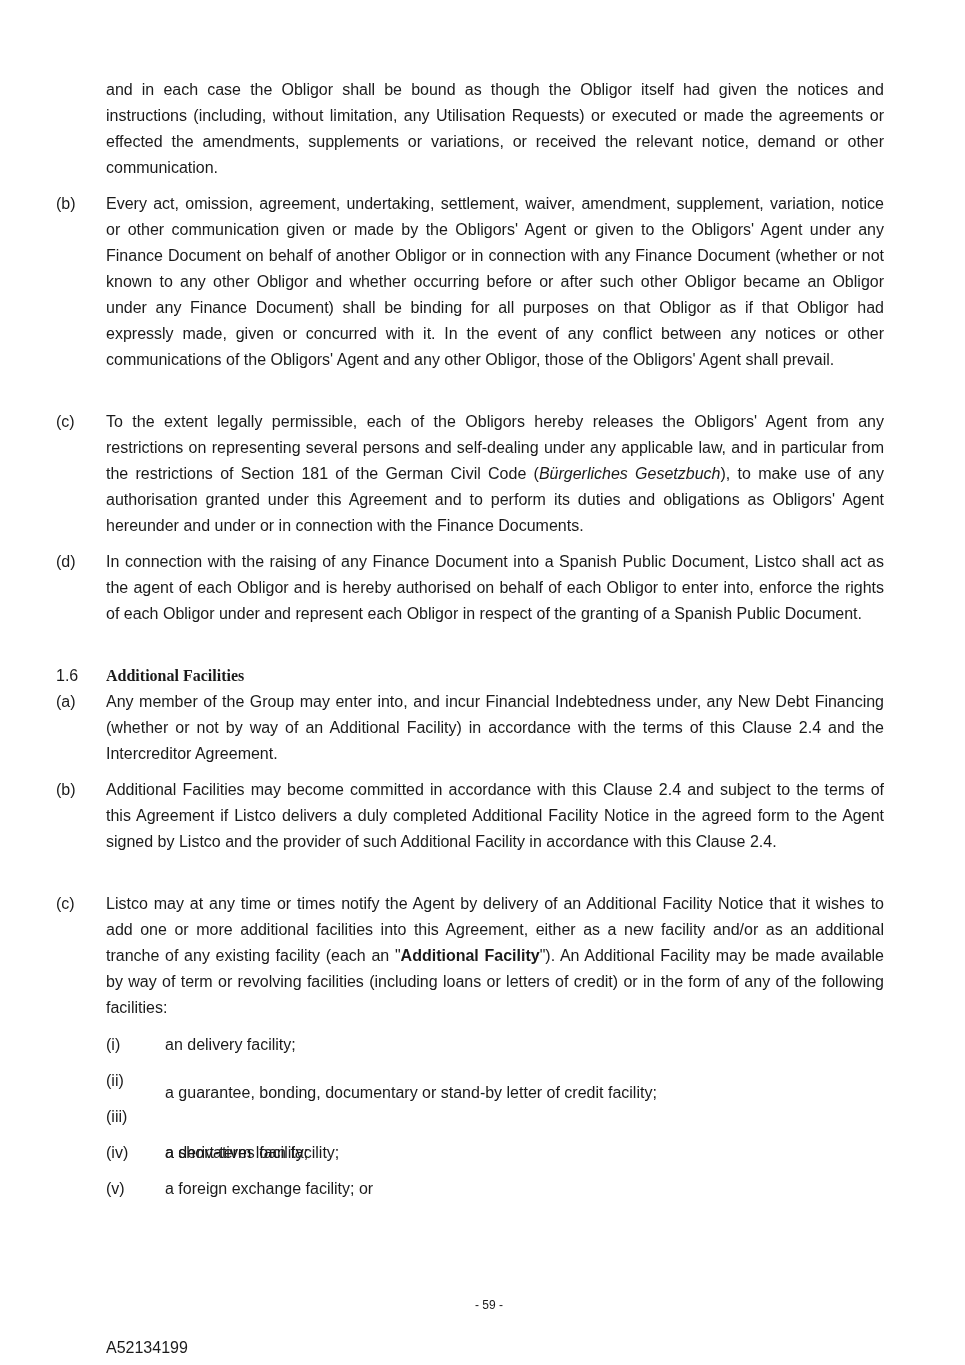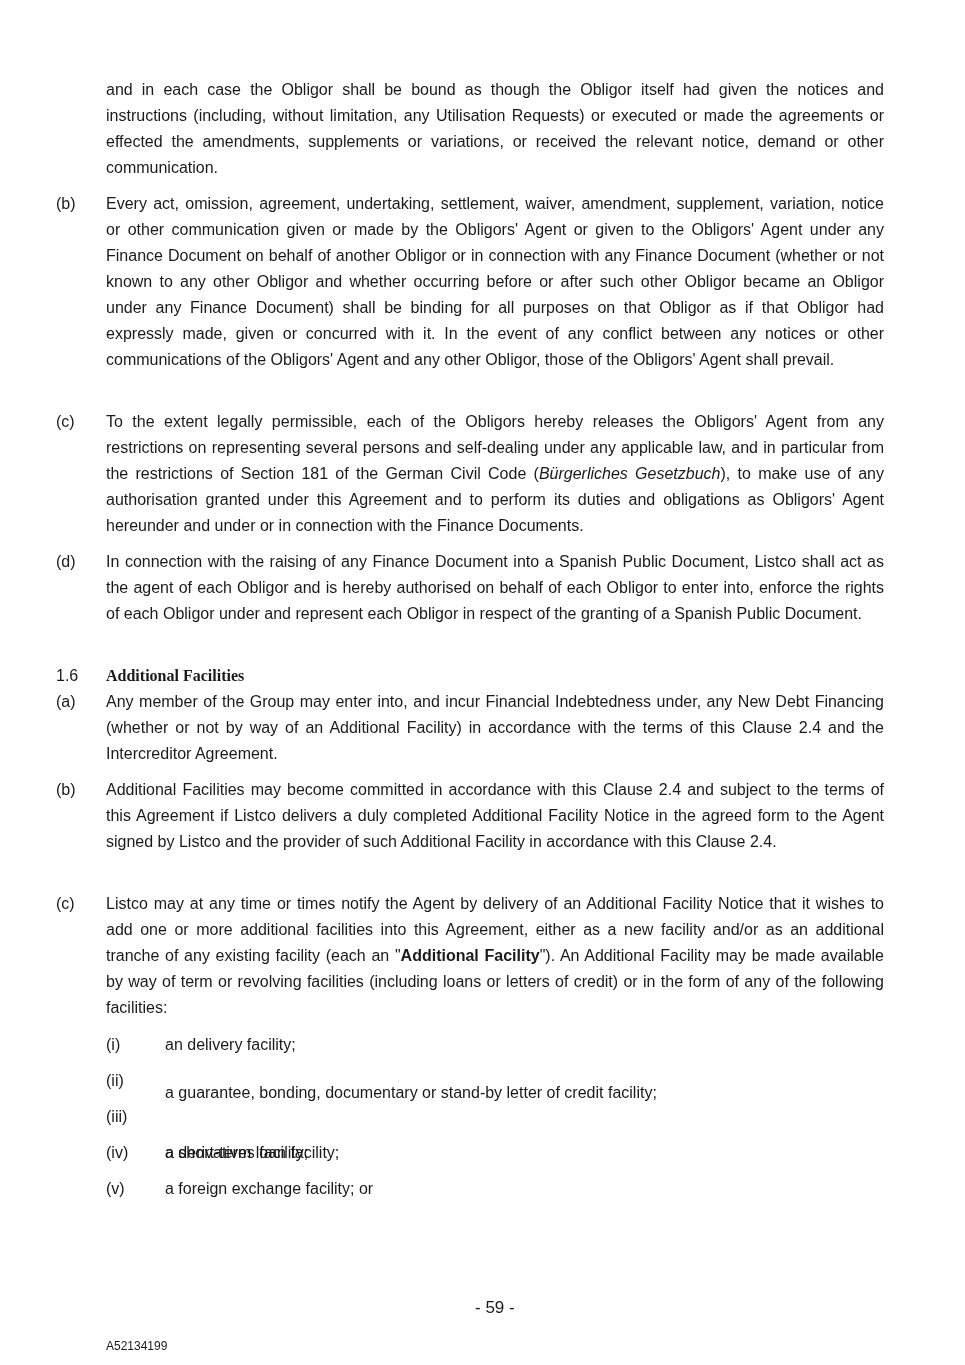--- a/index.html
+++ b/index.html
@@ -51,27 +51,27 @@
       position: absolute;
       left: 165px;
       line-height: 26px;
     }
     .bold { font-weight: bold; }
     .italic { font-style: italic; }
     .footer-ref {
       position: absolute;
       left: 106px;
       top: 1339px;
-      font-size: 12px;
+      font-size: 16px;
     }
     .footer-page {
       position: absolute;
       left: 475px;
       top: 1298px;
-      font-size: 17px;
+      font-size: 12px;
     }
   </style>
 </head>
 <body>
 
 <div class="page">
 
   <div class="para" style="top:77px;">and in each case the Obligor shall be bound as though the Obligor itself had given the notices and instructions (including, without limitation, any Utilisation Requests) or executed or made the agreements or effected the amendments, supplements or variations, or received the relevant notice, demand or other communication.</div>
 
   <div class="label" style="top:191px;">(b)</div>

